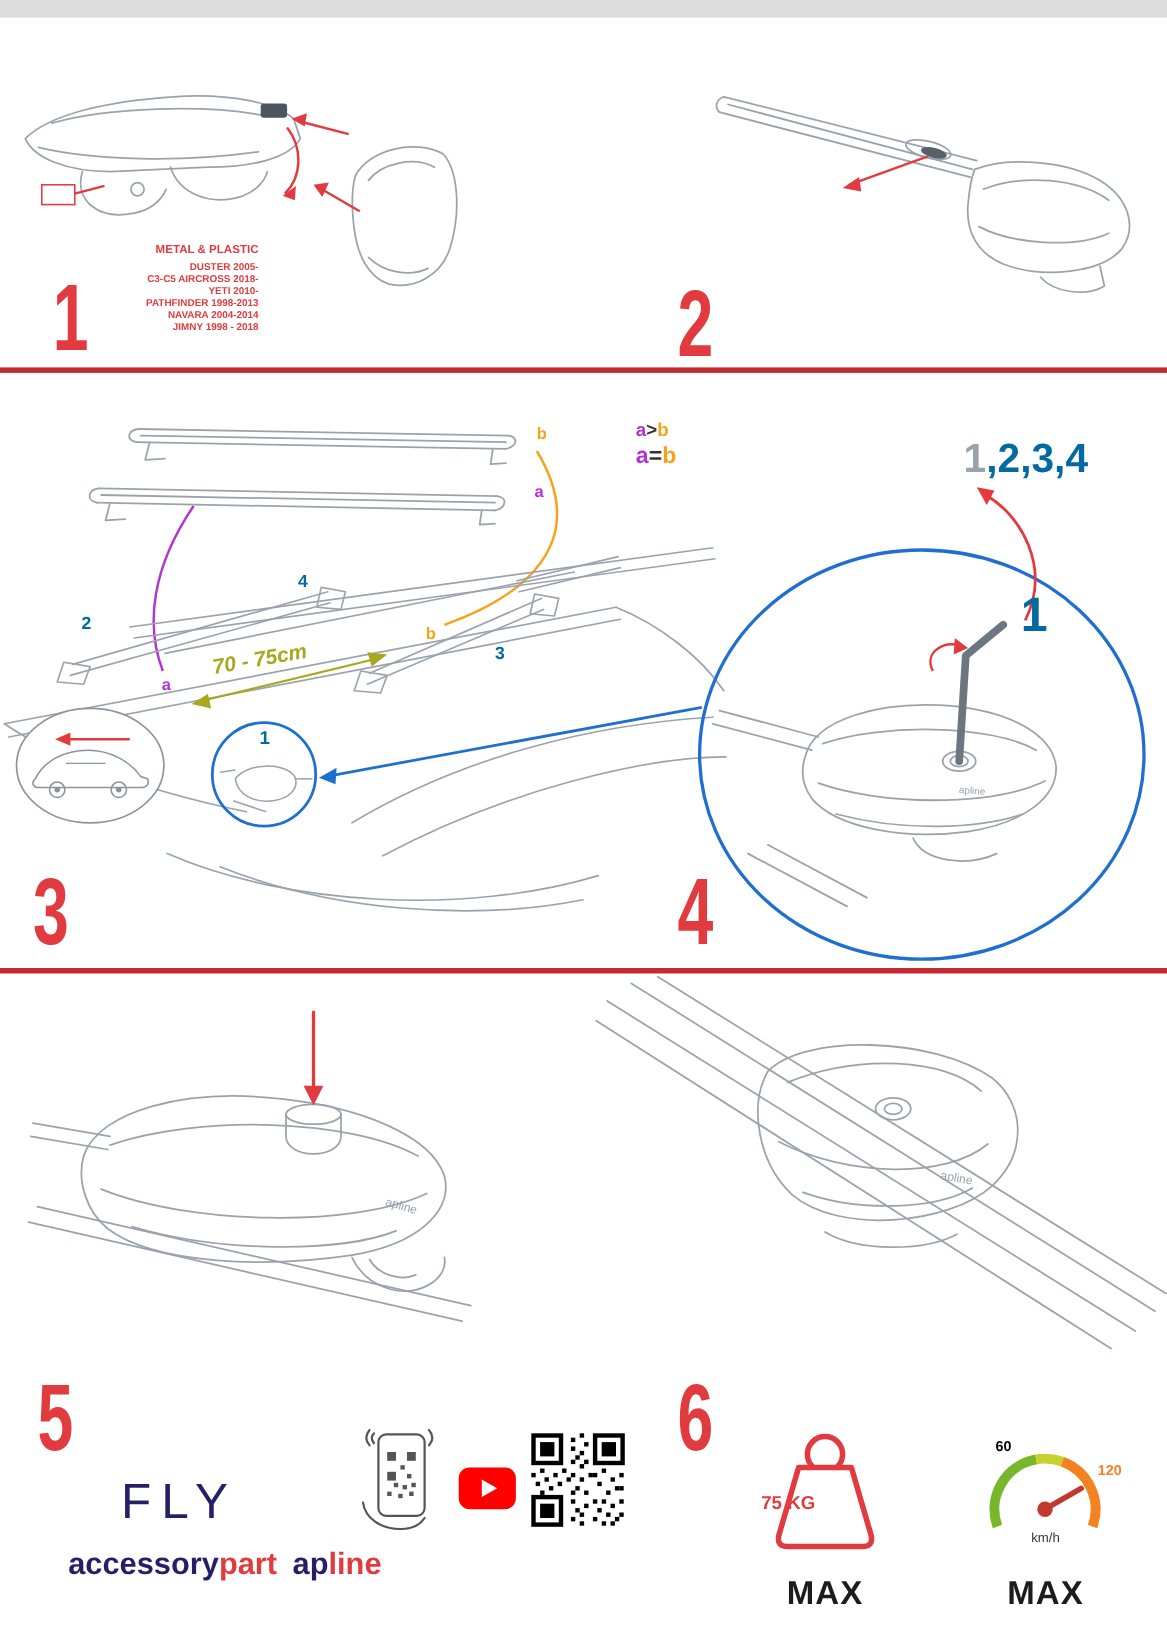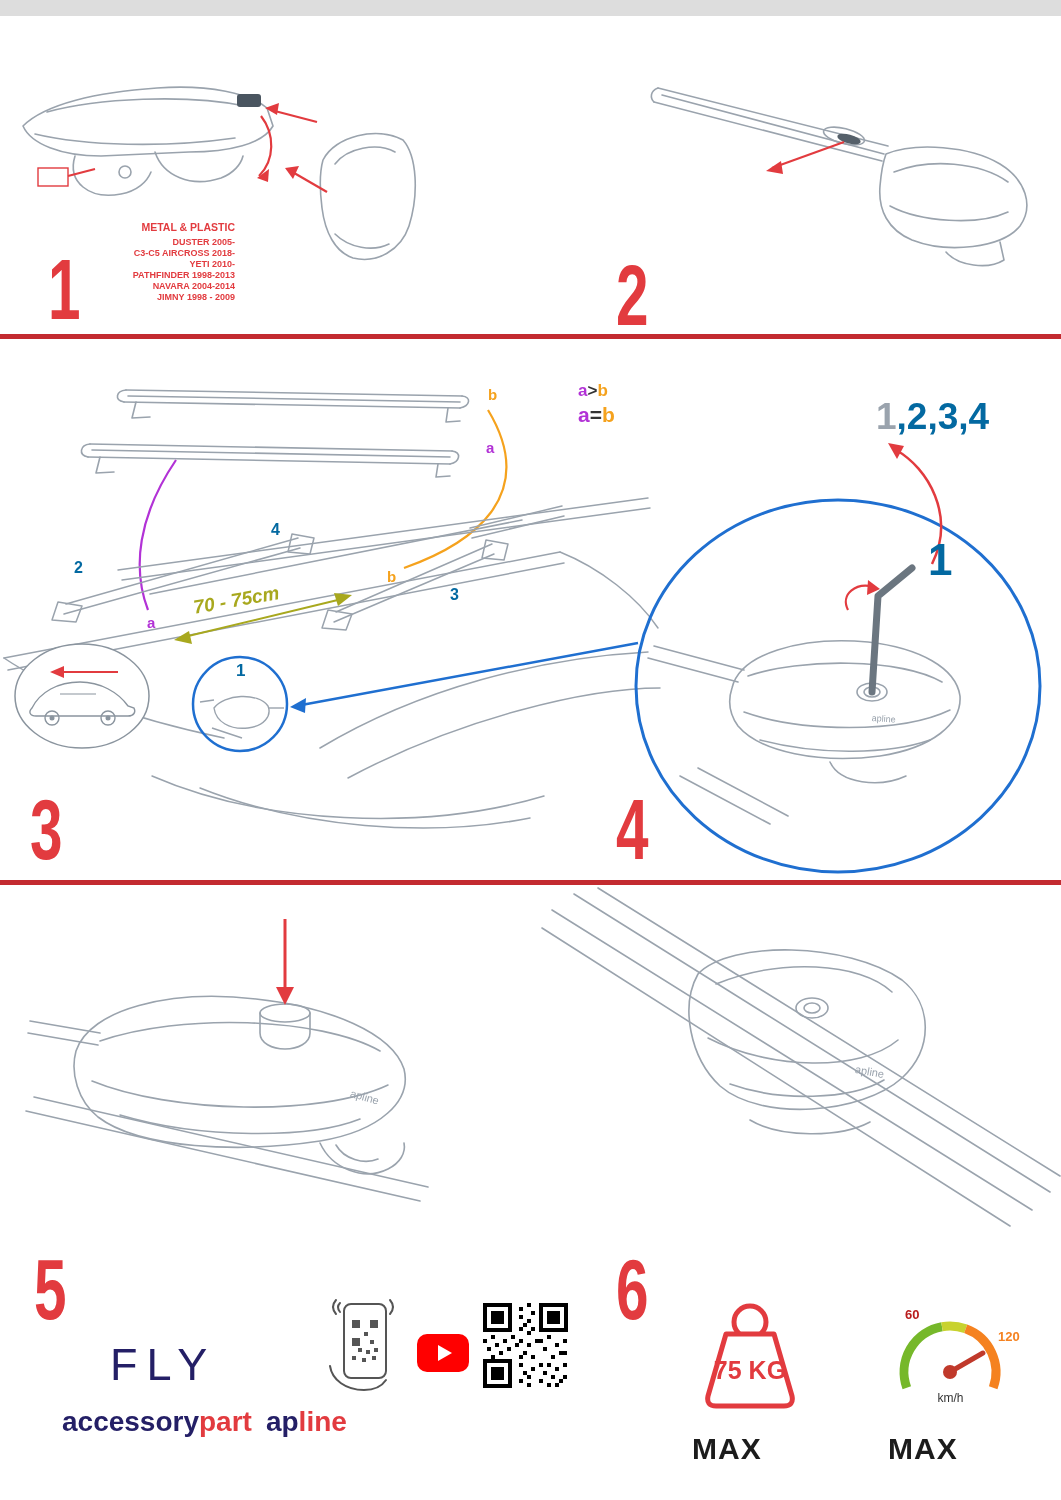--- a/index.html
+++ b/index.html
@@ -6,21 +6,21 @@
   body{background:#ddd;font-family:"Liberation Sans",sans-serif}
   .page{position:relative;width:1061px;height:1500px;background:#fff;margin:16px auto;overflow:hidden}
   svg{position:absolute;overflow:visible}
   .ov{position:absolute;white-space:nowrap;line-height:1}
   .divider{position:absolute;left:0;width:100%;height:5px;background:#c32b30}
   .stepnum{position:absolute;color:#e23b3f;font-weight:700;font-size:86px;line-height:1;transform:scaleX(.68);transform-origin:left top;font-family:"Liberation Sans",sans-serif}
   .red{color:#e23b3f}.blue{color:#0369a1}.purple{color:#b232d6}
   .orange{color:#f5a21d}.olive{color:#a8a81e}.navy{color:#241f66}.gray{color:#9aa3ad}
   .lbl{font-weight:700}
   .models{color:#e23b3f;font-size:9px;line-height:11px;text-align:right;font-weight:600}
-  .maxtxt{font-weight:800;font-size:30px;color:#1c1c1c;letter-spacing:1px}
+  .maxtxt{font-weight:800;font-size:30px;color:#1c1c1c;text-align:center;letter-spacing:1px}
 </style>
 </head>
 <body>
 
 <div class="page">
 
   <svg style="left:5px;top:48px" width="430" height="230" viewBox="0 0 430 230">
     <g fill="none" stroke="#9aa3ad" stroke-width="1.6" stroke-linecap="round" stroke-linejoin="round">
       <path d="M18,62 C40,40 92,28 152,24 C204,20 246,30 262,44 L268,62 C258,80 224,88 184,88 L96,92 C56,92 26,80 18,62 Z"></path>
       <path d="M42,48 C92,34 182,30 240,42"></path>
@@ -46,21 +46,21 @@
       <polygon points="280,104 294,102 288,115"></polygon>
     </g>
   </svg>
   <div class="ov red models" style="left:85px;top:206px;width:150px;font-size:10.5px;font-weight:700">METAL &amp; PLASTIC</div>
   <div class="ov models" style="left:85px;top:221px;width:150px">
     <div>DUSTER 2005-</div>
     <div>C3-C5 AIRCROSS 2018-</div>
     <div>YETI 2010-</div>
     <div>PATHFINDER 1998-2013</div>
     <div>NAVARA 2004-2014</div>
-    <div>JIMNY 1998 - 2009</div>
+    <div>JIMNY 1998 - 2018</div>
   </div>
   <div class="stepnum" style="left:48px;top:230px">1</div>
 
   <svg style="left:648px;top:48px" width="405" height="215" viewBox="0 0 405 215">
     <g fill="none" stroke="#9aa3ad" stroke-width="1.6" stroke-linecap="round" stroke-linejoin="round">
       <path d="M10,24 L240,82"></path>
       <path d="M6,38 L234,97"></path>
       <path d="M10,24 C2,27 2,34 6,38"></path>
       <path d="M14,31 L236,90"></path>
       <ellipse cx="196" cy="72" rx="21" ry="7.5" transform="rotate(14 196 72)"></ellipse>
@@ -339,28 +339,28 @@
         <rect x="72" y="80" width="4" height="4"></rect>
       <rect x="80" y="72" width="4" height="4"></rect>
         <rect x="56" y="76" width="4" height="4"></rect>
     </g>
   </svg>
 
   <svg style="left:692px;top:1282px" width="116" height="120" viewBox="0 0 116 120">
     <circle cx="58" cy="24" r="16" fill="none" stroke="#e23b3f" stroke-width="5"></circle>
     <path d="M34,36 L82,36 L100,98 Q102,108 92,108 L24,108 Q14,108 16,98 Z" fill="#fff" stroke="#e23b3f" stroke-width="5" stroke-linejoin="round"></path>
   </svg>
-  <div class="ov red lbl" style="left:692px;top:1342px;width:116px;text-align:center;font-size:25px">75 KG</div>
+  <div class="ov red lbl" style="left:692px;top:1342px;width:116px;font-size:17px">75 KG</div>
   <div class="ov maxtxt" style="left:692px;top:1418px;width:116px">MAX</div>
 
   <svg style="left:888px;top:1288px" width="125" height="115" viewBox="0 0 125 115">
     <path d="M18.8,83.7 A46,46 0 0 1 54.0,22.7" fill="none" stroke="#76b82a" stroke-width="9"></path>
     <path d="M54.0,22.7 A46,46 0 0 1 77.7,24.8" fill="none" stroke="#c8d22f" stroke-width="9"></path>
     <path d="M77.7,24.8 A46,46 0 0 1 105.2,83.7" fill="none" stroke="#f58220" stroke-width="9"></path>
     <line x1="62" y1="68" x2="94.9" y2="49" stroke="#c0392b" stroke-width="5" stroke-linecap="round"></line>
     <circle cx="62" cy="68" r="7" fill="#c0392b"></circle>
   </svg>
-  <div class="ov lbl" style="left:905px;top:1292px;font-size:13px;color:#b91c1c">60</div>
+  <div class="ov lbl" style="left:905px;top:1292px;font-size:13px;color:#000000">60</div>
   <div class="ov lbl" style="left:998px;top:1314px;font-size:13px;color:#f58220">120</div>
   <div class="ov" style="left:888px;top:1376px;width:125px;text-align:center;font-size:12px;color:#333">km/h</div>
   <div class="ov maxtxt" style="left:888px;top:1418px;width:125px">MAX</div>
 
 </div>
 
 </body></html>

